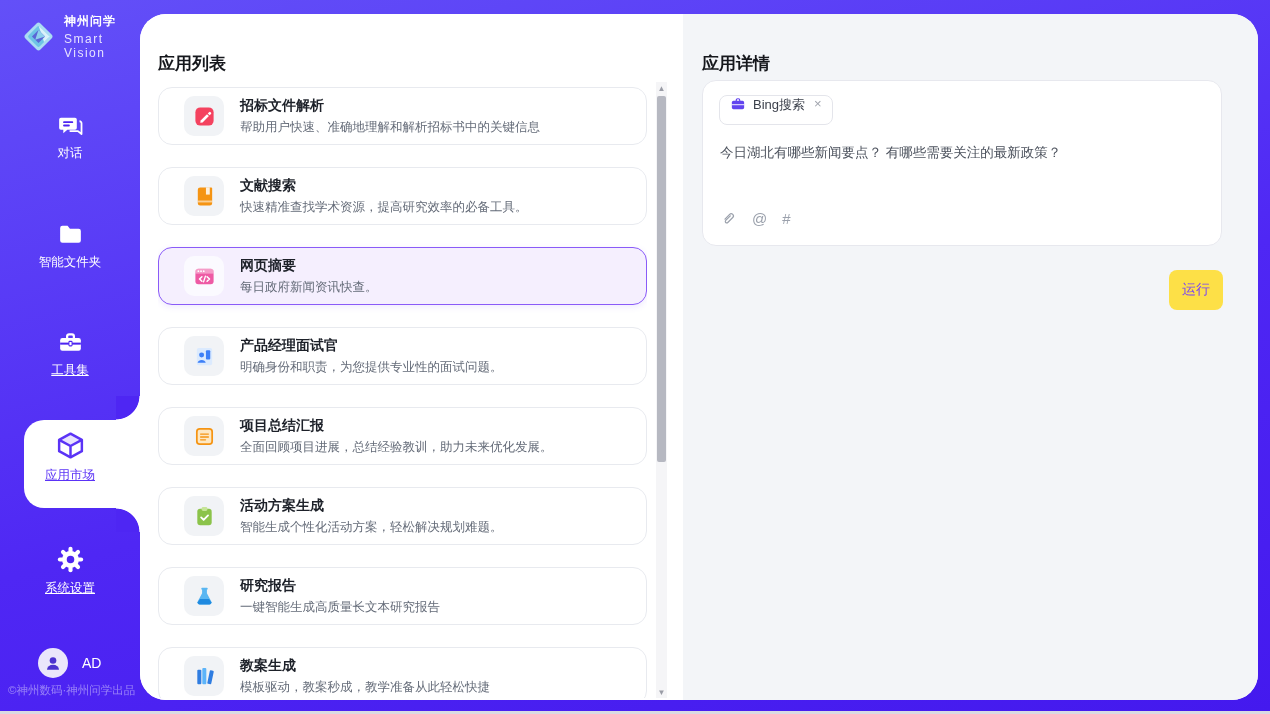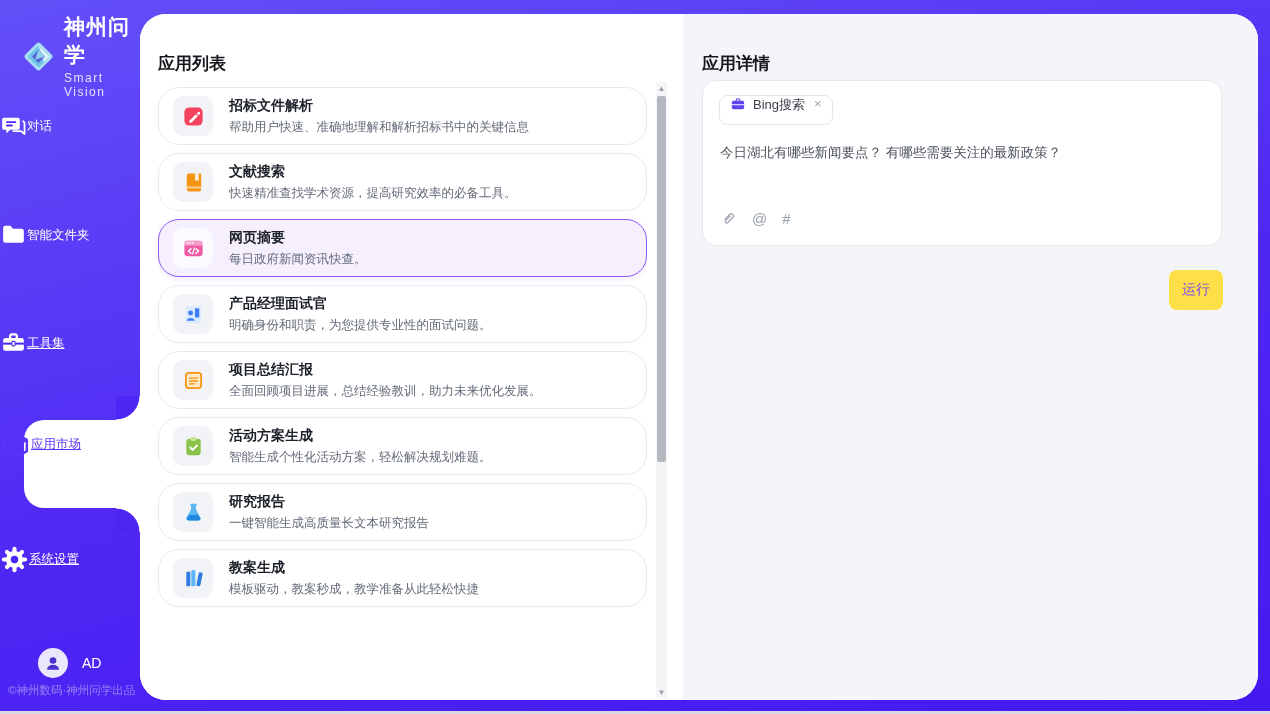--- a/index.html
+++ b/index.html
@@ -6,24 +6,24 @@
   html,body { width:1270px; height:714px; }
   body { font-family:"Liberation Sans","DejaVu Sans",sans-serif; overflow:hidden; }
 
   .app { position:relative; width:1270px; height:714px;
          background:linear-gradient(165deg,#6350f8 0%,#4f27f4 55%,#4419ee 100%); overflow:hidden; }
   .page-bottom-edge { position:absolute; left:0; right:0; bottom:0; height:3px; background:#d9dae2; z-index:9; }
 
   
   .sidebar { position:absolute; left:0; top:0; width:140px; height:714px; }
   .logo { position:absolute; left:20px; top:13px; display:flex; align-items:center; gap:7px; }
-  .logo-text .cn { color:#fff; font-size:21px; font-weight:bold; letter-spacing:1px; }
+  .logo-text .cn { color:#fff; font-size:12px; font-weight:bold; letter-spacing:1px; }
   .logo-text .en { color:#e6e2ff; font-size:12px; letter-spacing:1.5px; margin-top:2px; }
 
-  .nav-item { position:absolute; left:0; width:140px; display:flex; flex-direction:row; cursor:pointer; z-index:3; }
+  .nav-item { position:absolute; left:0; width:140px; display:flex; flex-direction:column; align-items:center; cursor:pointer; z-index:3; }
   .nav-label { font-size:12.5px; color:#ffffff; margin-top:6px; }
   .nav-label.underlined { text-decoration:underline; }
   .nav-item.active .nav-label { color:#5b33f6; }
 
   .tab-bg { position:absolute; left:24px; top:420px; width:116px; height:88px; background:#ffffff;
             border-radius:20px 0 0 20px; z-index:2; }
   .tab-bg::before { content:""; position:absolute; right:0; top:-24px; width:24px; height:24px;
             background:radial-gradient(circle 24px at 0 0, #4e26f3 23px, #ffffff 23.8px); }
   .tab-bg::after { content:""; position:absolute; right:0; bottom:-24px; width:24px; height:24px;
             background:radial-gradient(circle 24px at 0 100%, #4e26f3 23px, #ffffff 23.8px); }
@@ -35,22 +35,22 @@
 
   
   .content { position:absolute; left:140px; top:14px; width:1118px; height:686px;
              border-radius:26px; overflow:hidden; display:flex; background:#ffffff; z-index:1; }
 
   
   .list-panel { position:relative; width:543px; height:100%; background:#ffffff; }
   .panel-title { position:absolute; left:18px; top:38px; font-size:17px; font-weight:bold; color:#15171c; }
   .cards-viewport { position:absolute; left:18px; top:68px; width:489px; height:616px; overflow:hidden; }
   .cards-viewport .spacer { height:5px; }
-  .card { display:flex; align-items:center; height:58px; margin-bottom:8px; padding:0 14px;
-          background:#ffffff; border:1px solid #e8eaef; border-radius:21px; cursor:pointer; }
+  .card { display:flex; align-items:center; height:58px; margin-bottom:22px; padding:0 25px;
+          background:#ffffff; border:1px solid #e8eaef; border-radius:14px; cursor:pointer; }
   .card.selected { background:#f5effe; border:1.5px solid #8a5bf8; box-shadow:0 2px 6px rgba(120,80,248,.12); }
   .card-icon { flex:0 0 40px; width:40px; height:40px; border-radius:10px; background:#f1f3f6;
                display:flex; align-items:center; justify-content:center; margin-right:16px; }
   .card.selected .card-icon { background:#fbfaff; }
   .card-text { display:flex; flex-direction:column; }
   .card-title { font-size:14px; font-weight:bold; color:#1d2129; margin-bottom:4px; }
   .card-desc { font-size:12.5px; color:#646b78;text-align:right; }
 
   
   .scrollbar { position:absolute; right:16px; top:68px; width:11px; height:616px; background:#f5f5f7; }

